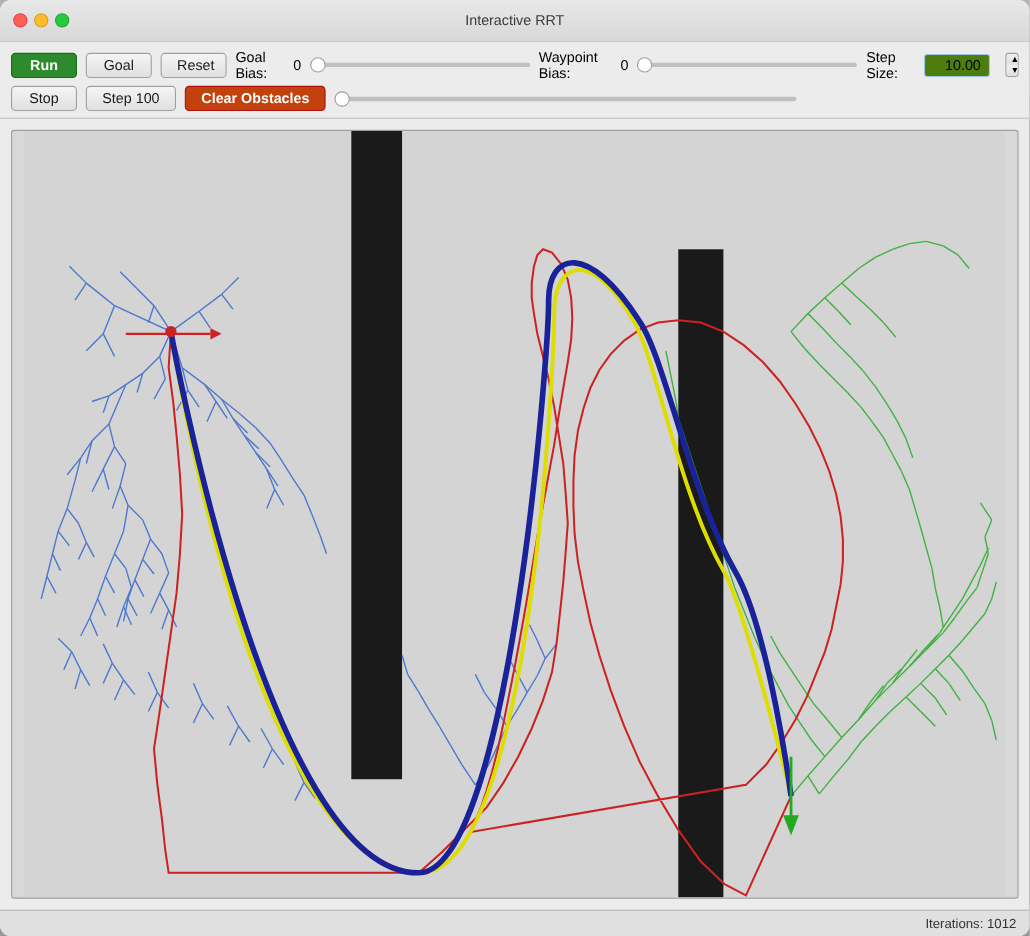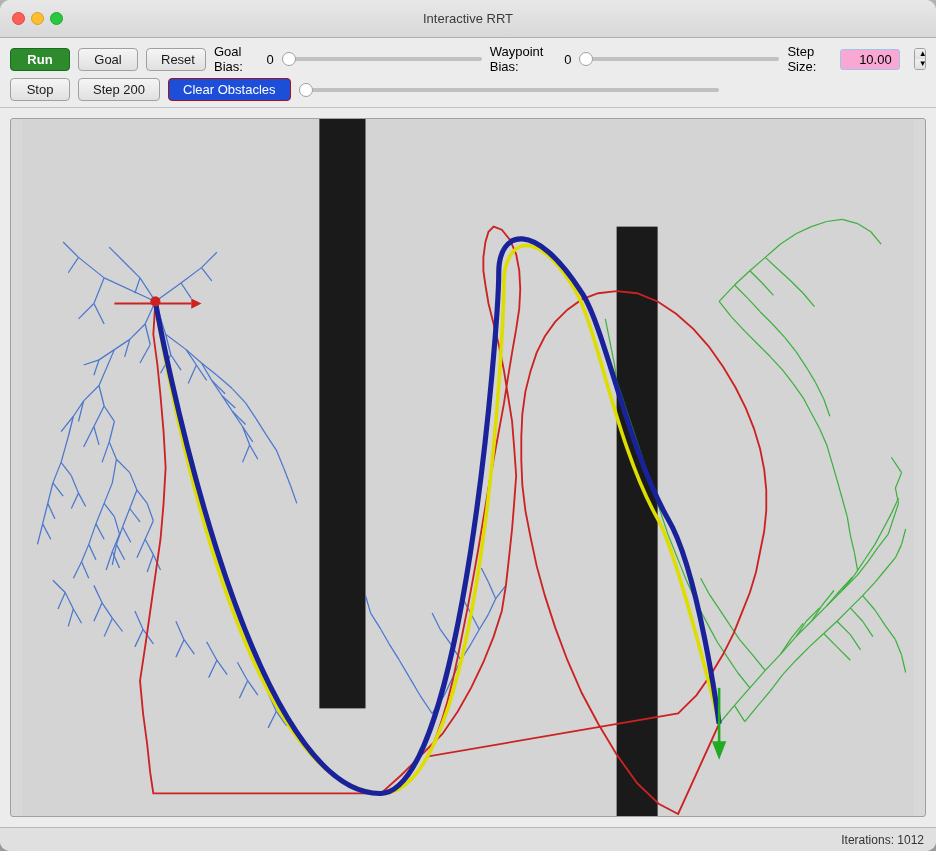--- a/index.html
+++ b/index.html
@@ -77,24 +77,24 @@
       min-width: 60px;
       text-align: center;
     }
     .btn-run {
       background: #2d8a2d;
       border-color: #1a6b1a;
       color: white;
       font-weight: bold;
     }
     .btn-clear {
-      background: #1d4ed8;
+      background: #c2410c;
       border-color: #b01010;
       color: white;
-      font-weight: normal;
+      font-weight: bold;
     }
     .label-group {
       display: flex;
       align-items: center;
       gap: 4px;
       font-size: 13px;
     }
     .slider-container {
       display: flex;
       align-items: center;
@@ -124,21 +124,21 @@
       gap: 14px;
       margin-left: auto;
     }
     .step-size-input {
       width: 60px;
       padding: 2px 7px;
       border: 1px solid #a0c4e8;
       border-radius: 3px;
       font-size: 13px;
       text-align: right;
-      background: #f9a8d4;
+      background: #4d7c0f;
     }
     .stepper {
       display: flex;
       flex-direction: column;
       border: 1px solid #a0a0a0;
       border-radius: 3px;
       overflow: hidden;
     }
     .stepper-btn {
       width: 16px;
@@ -217,21 +217,21 @@
         <input type="text" class="step-size-input" value="10.00" style="">
         <div class="stepper">
           <button class="stepper-btn">▲</button>
           <button class="stepper-btn">▼</button>
         </div>
       </div>
     </div>
 
     <div class="toolbar-row">
       <button class="btn">Stop</button>
-      <button class="btn">Step 200</button>
+      <button class="btn">Step 100</button>
       <button class="btn btn-clear">Clear Obstacles</button>
       <div style="flex:1; display:flex; align-items:center; gap:4px;">
         <input type="range" class="slider" min="0" max="100" value="0" style="width: 420px;">
       </div>
     </div>
   </div>
 
   <div class="canvas-area">
     <svg class="canvas-svg" viewBox="0 0 870 680" xmlns="http://www.w3.org/2000/svg">
 

